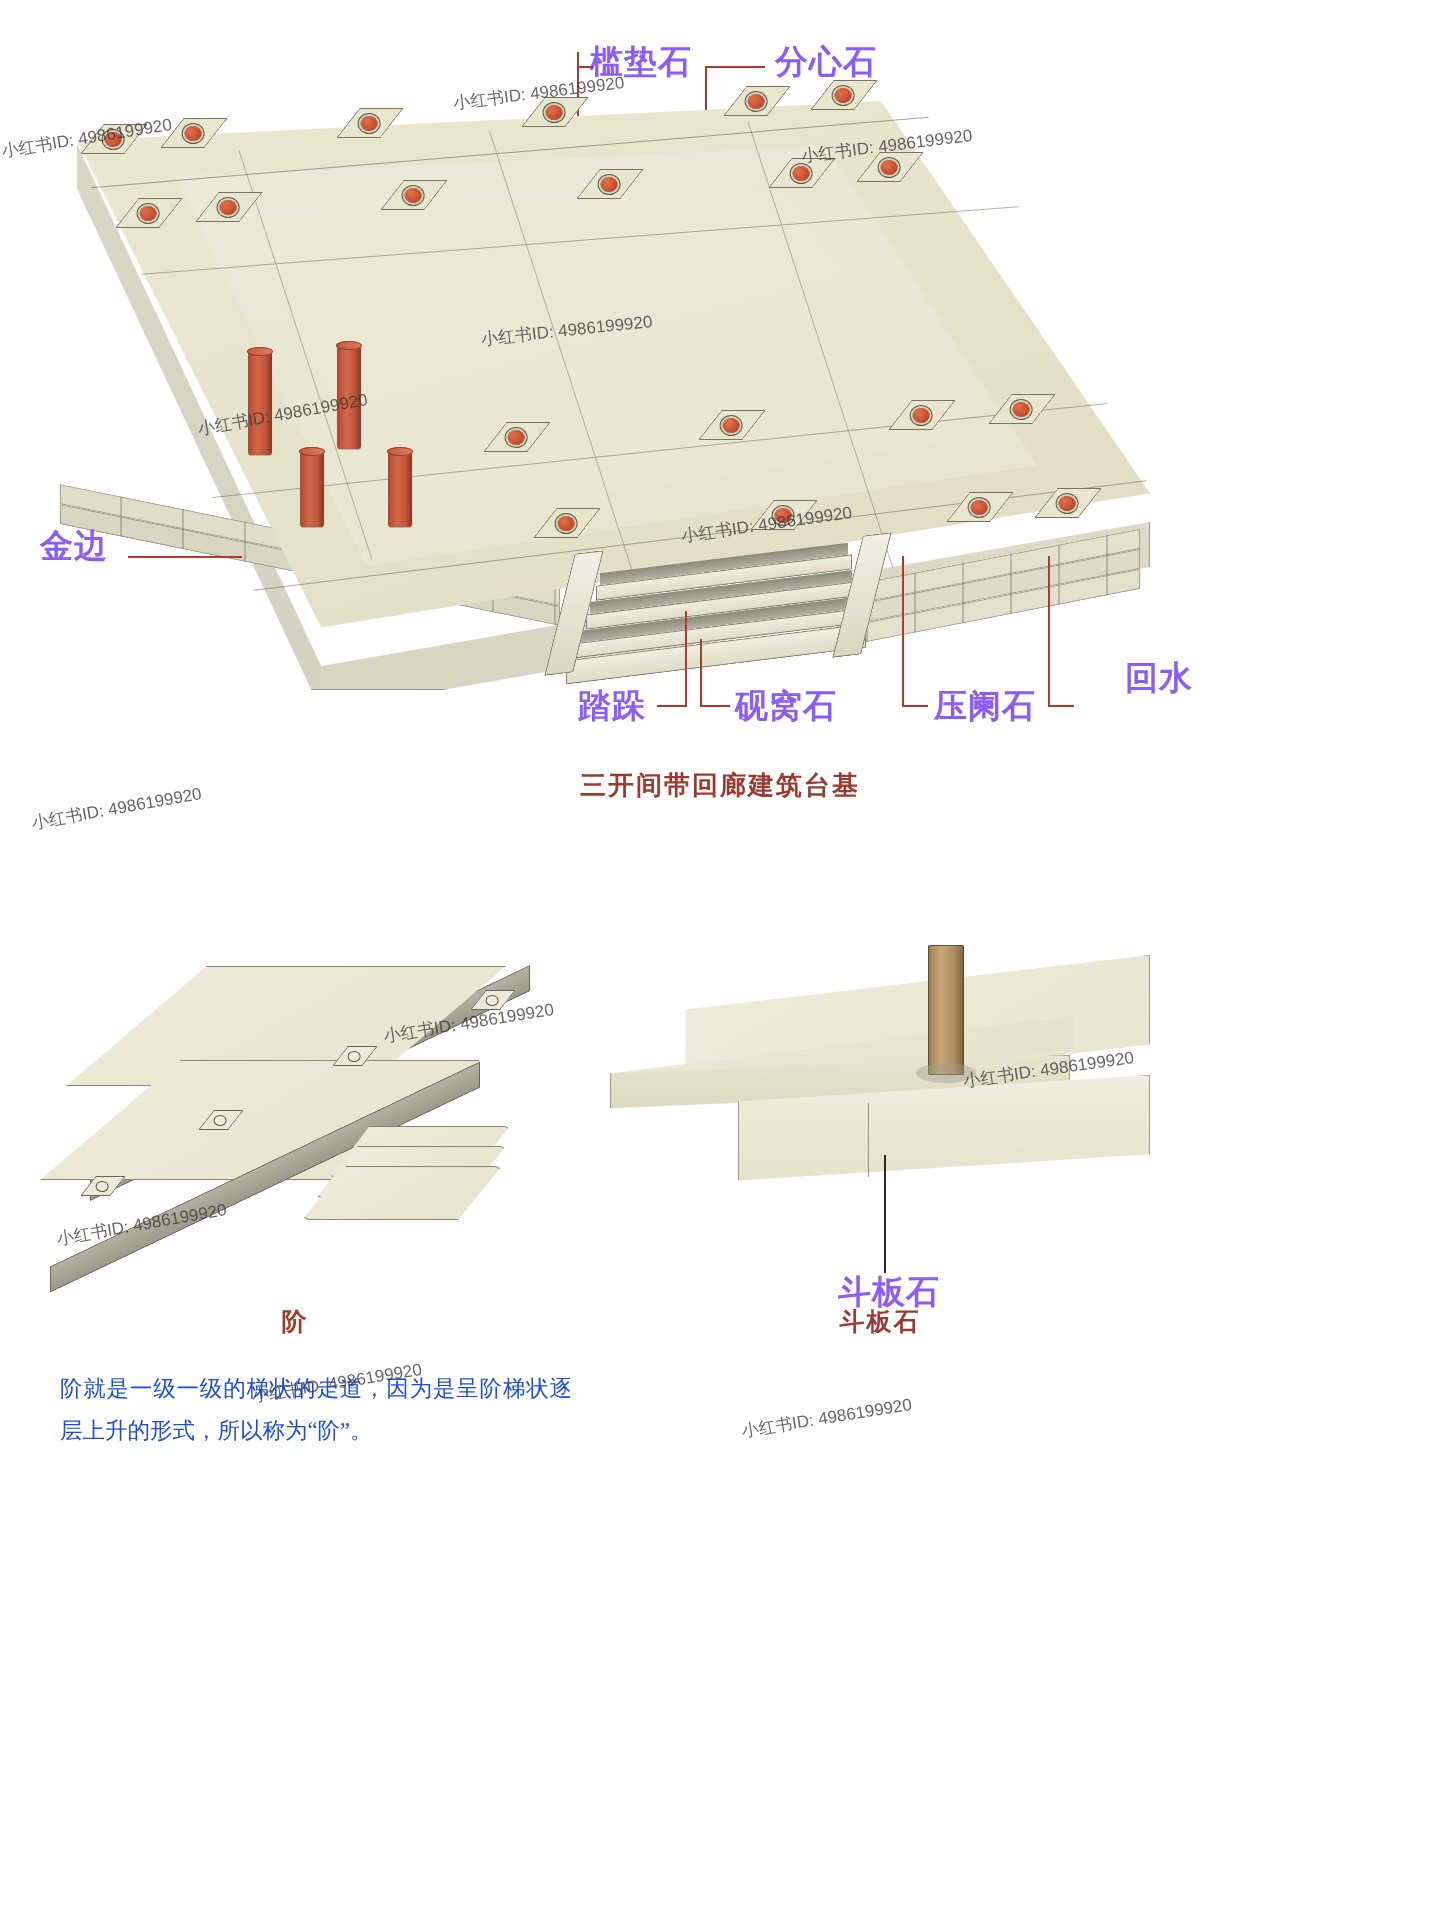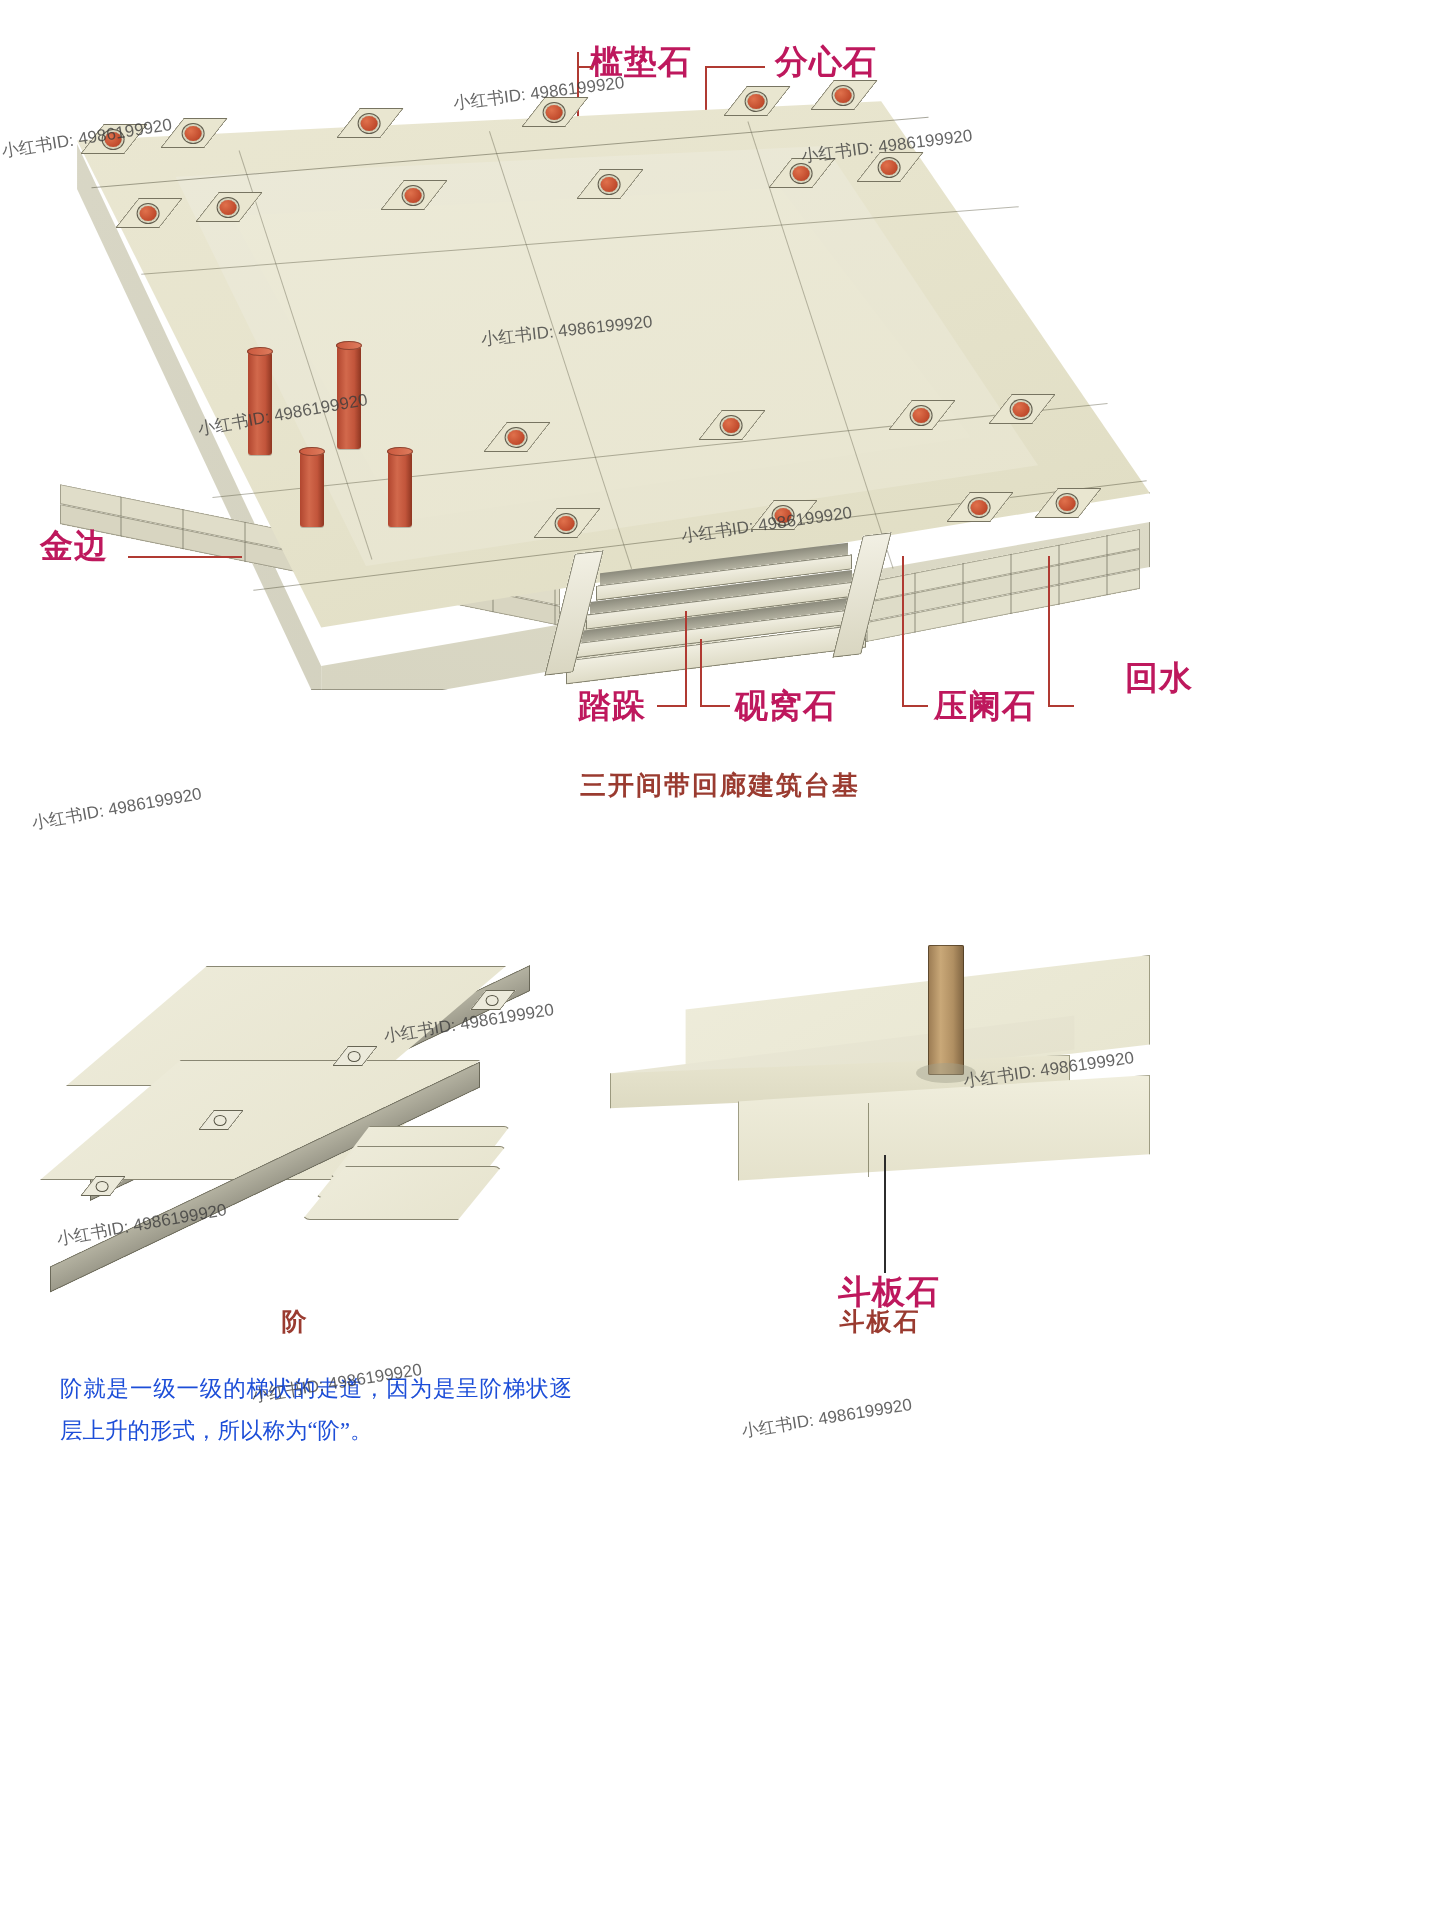--- a/index.html
+++ b/index.html
@@ -11,21 +11,21 @@
     position:relative;
     overflow:hidden;
   }
   .page{position:relative;width:1440px;height:1920px;}
 
   
   .abs{position:absolute;}
   .lbl{
     font-family:"Liberation Serif","DejaVu Serif",serif;
     font-weight:700;
-    color:#be185d;
+    color:#8b5cf6;
     white-space:nowrap;
     letter-spacing:1px;
   }
   .leader{background:#b03a32;position:absolute;}
   .leader-v{width:2px;}
   .leader-h{height:2px;}
 
   
   .wm{
     position:absolute;

